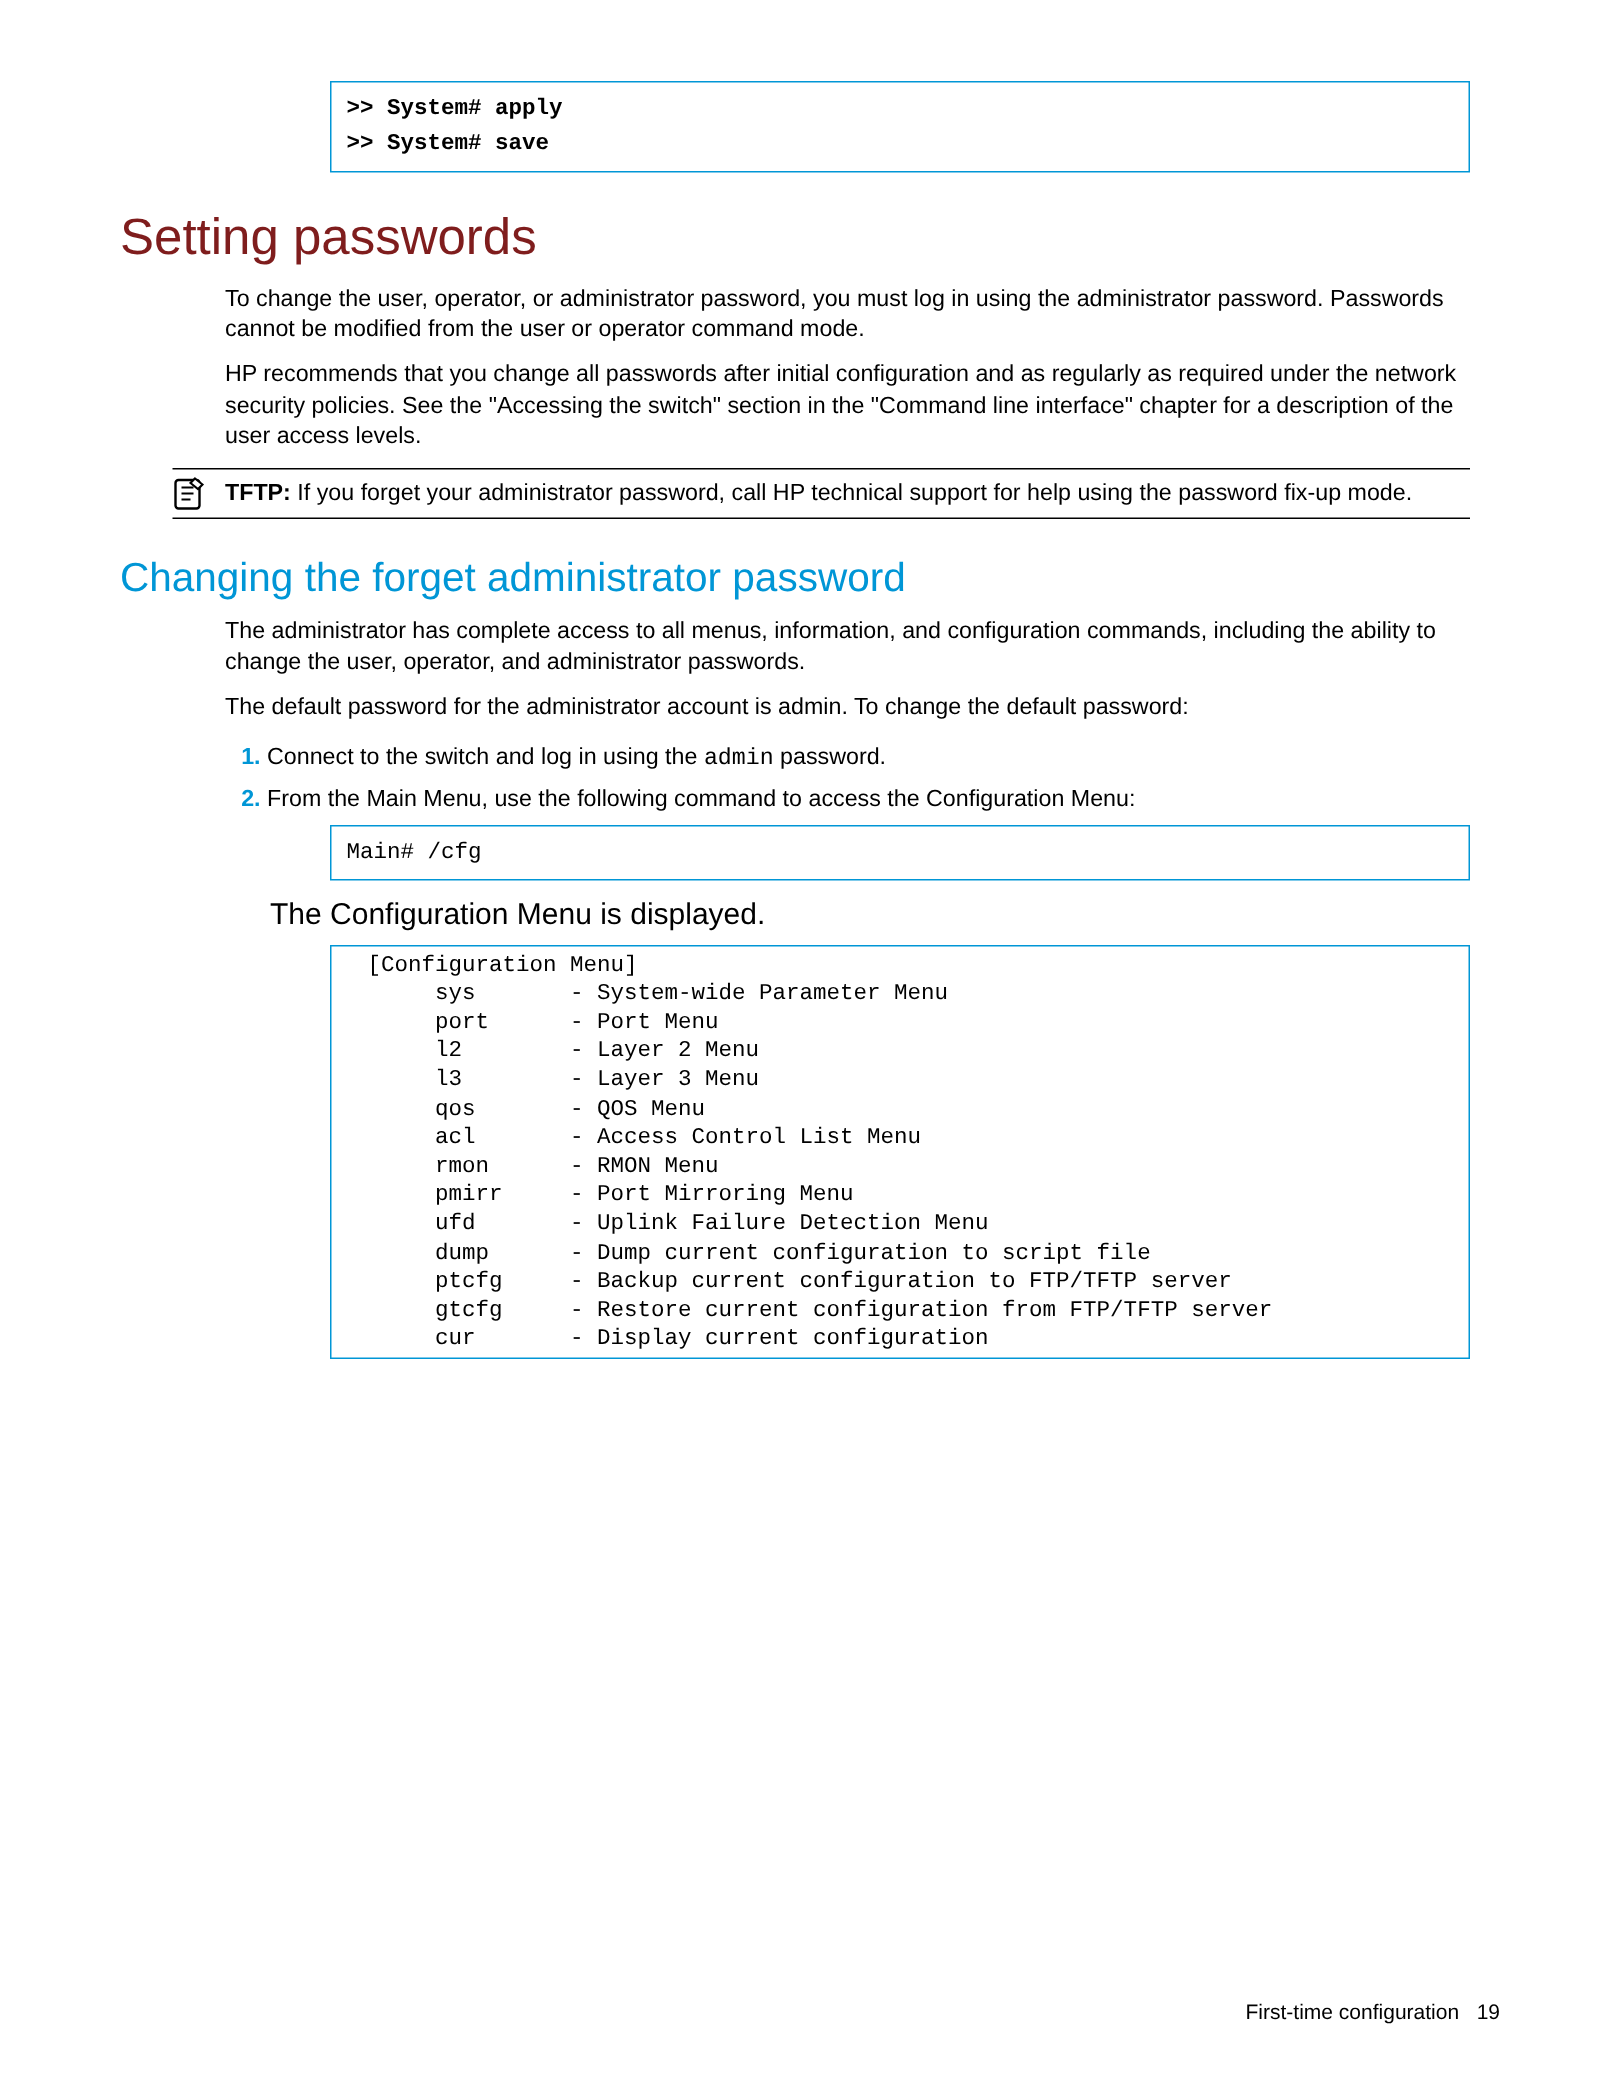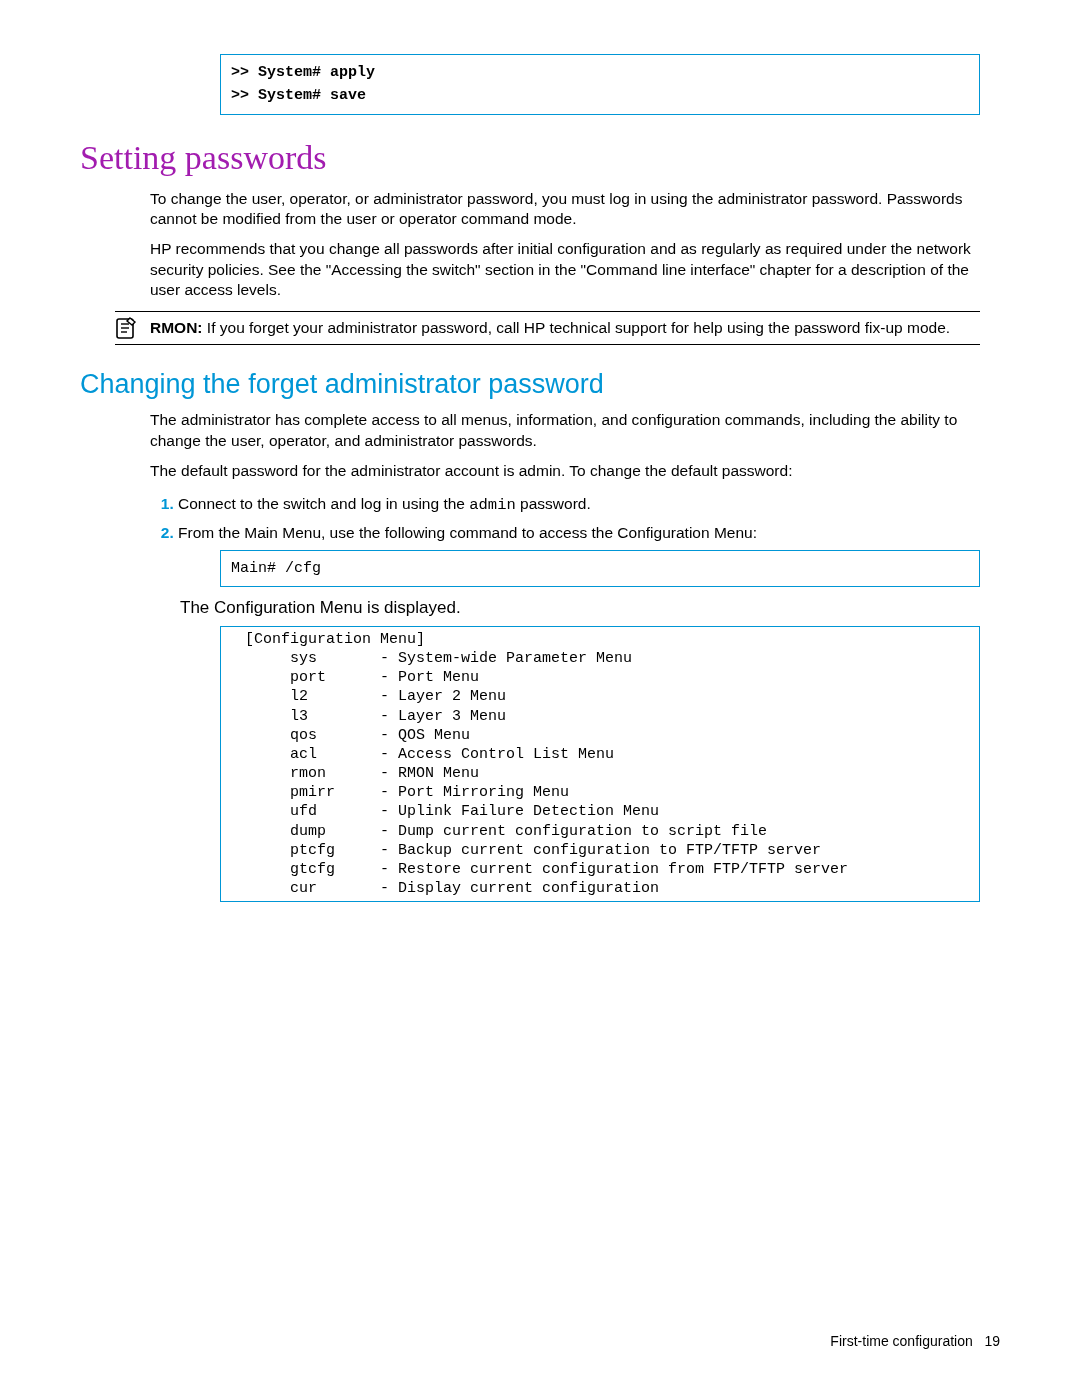--- a/index.html
+++ b/index.html
@@ -26,24 +26,24 @@
     font-size: 15px;
     line-height: 1.55;
     white-space: pre;
   }
   .code-box.top {
     margin-top: 4px;
     margin-bottom: 18px;
     font-weight: bold;
   }
   h1.h1 {
-    font-family: Liberation Serif, serif;
+    font-family: Liberation Sans, sans-serif;
     font-weight: 300;
     font-size: 34px;
-    color: #a21caf;
+    color: #7f1d1d;
     margin: 24px 0 12px 0;
   }
   h2.h2 {
     font-family: "Arial", sans-serif;
     font-weight: 300;
     font-size: 27px;
     color: #0096d6;
     margin: 24px 0 10px 0;
   }
   .body-text {
@@ -87,21 +87,21 @@
   ol.steps li::marker {
     color: #0096d6;
     font-weight: bold;
   }
   .mono-inline {
     font-family: "Courier New", monospace;
   }
   .sub-body {
     margin-left: 100px;
     margin-right: 20px;
-    font-size: 17px;
+    font-size: 20px;
     line-height: 1.32;
     margin-top: 10px;
     margin-bottom: 6px;
   }
   .footer {
     position: absolute;
     bottom: 48px;
     right: 80px;
     font-size: 14px;
   }
@@ -124,21 +124,21 @@
     <span class="note-icon">
       <svg width="26" height="26" viewBox="0 0 26 26">
         <rect x="4" y="3" width="16" height="19" rx="2" fill="none" stroke="#000" stroke-width="1.6"></rect>
         <line x1="8" y1="8" x2="16" y2="8" stroke="#000" stroke-width="1.4"></line>
         <line x1="8" y1="12" x2="16" y2="12" stroke="#000" stroke-width="1.4"></line>
         <line x1="8" y1="16" x2="14" y2="16" stroke="#000" stroke-width="1.4"></line>
         <path d="M17 2 L22 6 L19 9 L14 5 Z" fill="#fff" stroke="#000" stroke-width="1.4"></path>
       </svg>
     </span>
     <div class="note-inner">
-      <span class="bold">RMON:</span><span>  If you forget your administrator password, call HP technical support for help using the password fix-up mode.</span>
+      <span class="bold">TFTP:</span><span>  If you forget your administrator password, call HP technical support for help using the password fix-up mode.</span>
     </div>
   </div>
 
   <h2 class="h2">Changing the forget administrator password</h2>
 
   <p class="body-text">The administrator has complete access to all menus, information, and configuration commands, including the ability to change the user, operator, and administrator passwords.</p>
 
   <p class="body-text">The default password for the administrator account is admin. To change the default password:</p>
 
   <ol class="steps">

